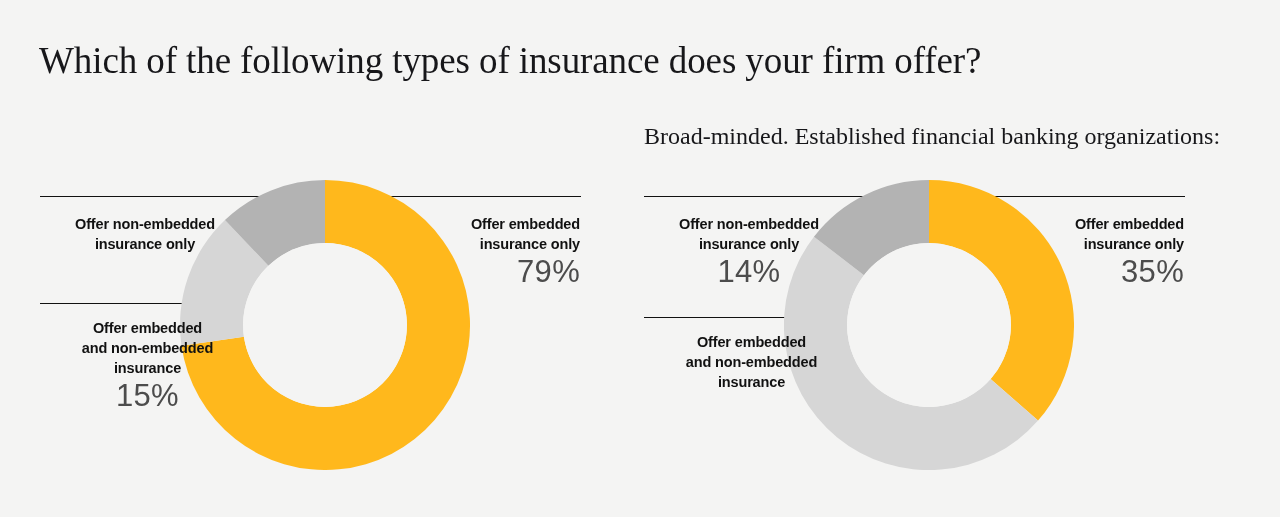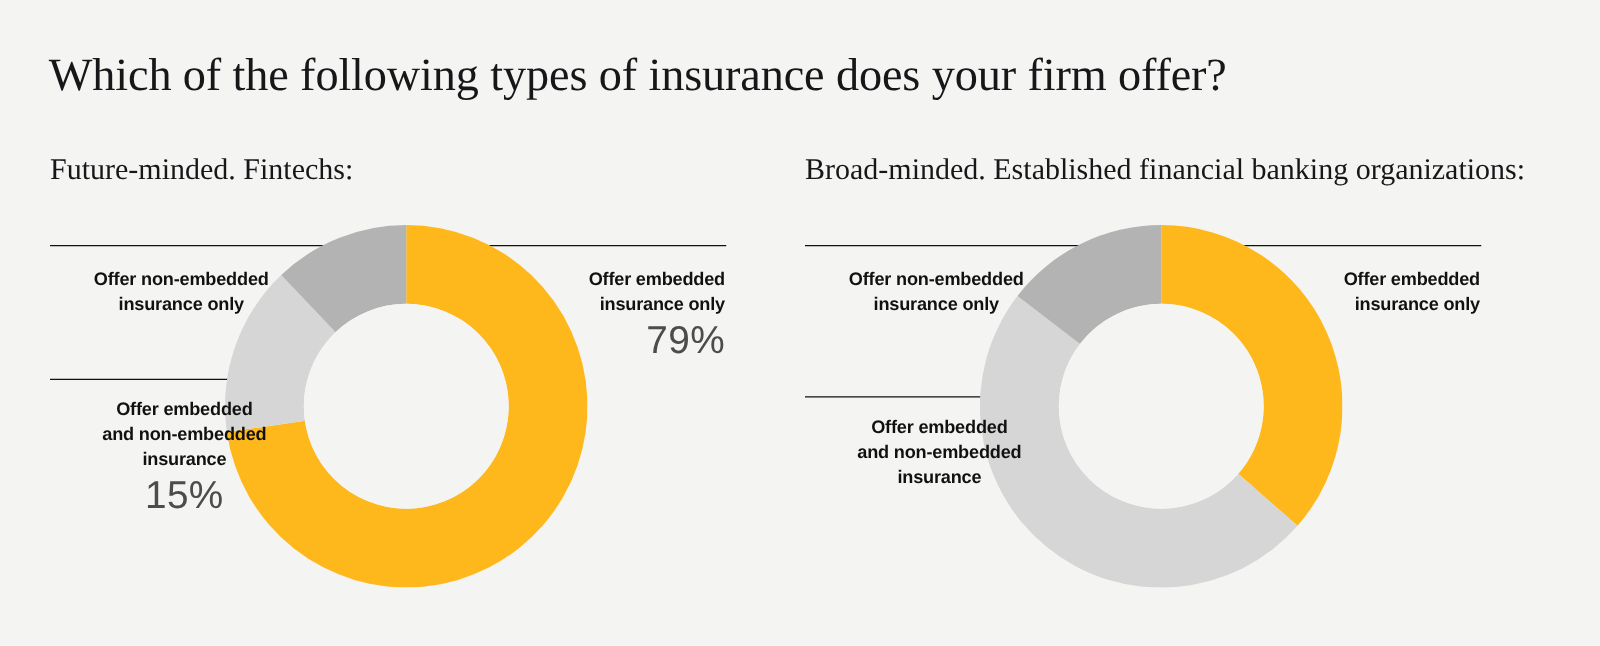--- a/index.html
+++ b/index.html
@@ -115,21 +115,20 @@
 </style>
 </head>
 <body>
 
 <div class="page">
 
   <div class="page-title">Which of the following types of insurance does your firm offer?</div>
 
   <div class="panel panel-left">
 
-    <div class="panel-subtitle">Future-minded. Fintechs:</div>
 
     <div class="leader ll-top-left"></div>
     <div class="leader ll-top-right"></div>
     <div class="leader ll-mid-left"></div>
 
     <div class="donut-wrap">
       <svg width="290" height="290" viewBox="0 0 290 290">
 
         <path fill="#ffb81c" d="M 145.00 0.00 A 145 145 0 1 1 1.48 165.64 L 63.91 156.66 A 81.925 81.925 0 1 0 145.00 63.08 Z"></path>
 
@@ -175,27 +174,29 @@
         <path fill="#d6d6d6" d="M 254.02 240.61 A 145 145 0 0 1 29.96 56.73 L 80.00 95.13 A 81.925 81.925 0 0 0 206.59 199.02 Z"></path>
 
         <path fill="#b3b3b3" d="M 29.96 56.73 A 145 145 0 0 1 145.00 0.00 L 145.00 63.08 A 81.925 81.925 0 0 0 80.00 95.13 Z"></path>
         <circle cx="145" cy="145" r="81.925" fill="#f4f4f3"></circle>
       </svg>
     </div>
 
     <div class="callout c-left-top align-left">
       <div class="cap">Offer non-embedded</div>
       <div class="cap">insurance only</div>
+      <div class="pct">14%</div>
     </div>
 
     <div class="callout align-left" style="left:40px; top:332px; width:215px;">
       <div class="cap">Offer embedded</div>
       <div class="cap">and non-embedded</div>
       <div class="cap">insurance</div>
     </div>
 
     <div class="callout c-left-right align-right">
       <div class="cap">Offer embedded</div>
       <div class="cap">insurance only</div>
+      <div class="pct">35%</div>
     </div>
   </div>
 
 </div>
 
 </body></html>

